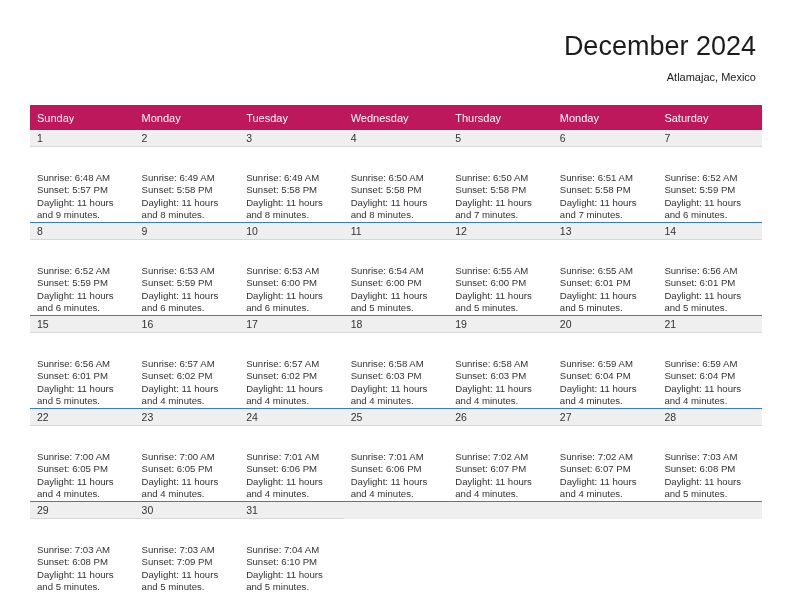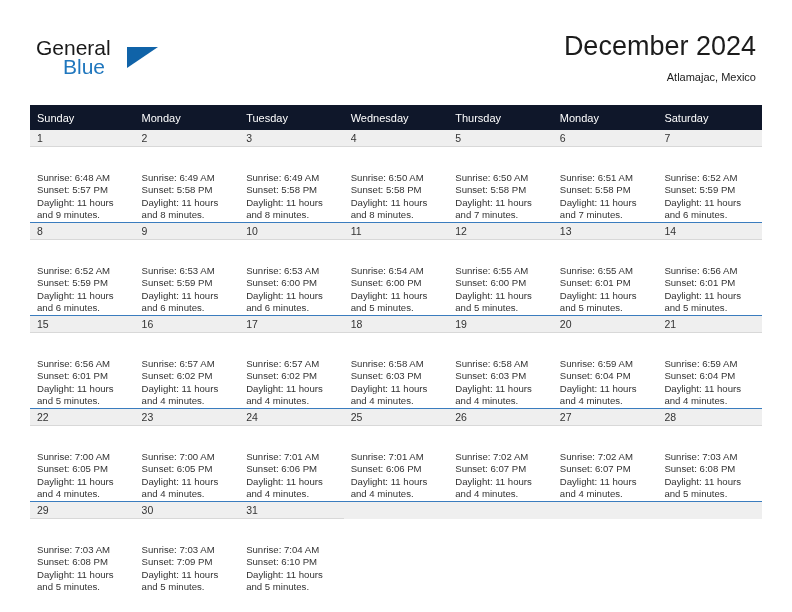--- a/index.html
+++ b/index.html
@@ -87,21 +87,21 @@
   
   .calendar {
     position: absolute;
     left: 30px;
     top: 105px;
     width: 732px;
     border-collapse: collapse;
     table-layout: fixed;
   }
   .calendar th {
-    background: #0f172a;
+    background: #be185d;
     color: #ffffff;
     font-size: 11px;
     font-weight: normal;
     text-align: left;
     padding: 5px 0 5px 7px;
     height: 15px;
     font-family: "Liberation Sans", sans-serif;
   }
   .calendar td {
     vertical-align: top;
@@ -152,25 +152,20 @@
     background: #ffffff;
   }
 </style>
 </head>
 <body>
 
 <div class="page">
 
   <div class="header">
 
-    <div class="brand">
-      <span class="brand-general">General</span>
-      <span class="brand-triangle"></span>
-      <span class="brand-blue">Blue</span>
-    </div>
 
     <div class="title-block">
       <div class="cal-title">December 2024</div>
       <div class="cal-subtitle">Atlamajac, Mexico</div>
     </div>
 
   </div>
 
   <table class="calendar">
     <thead>

